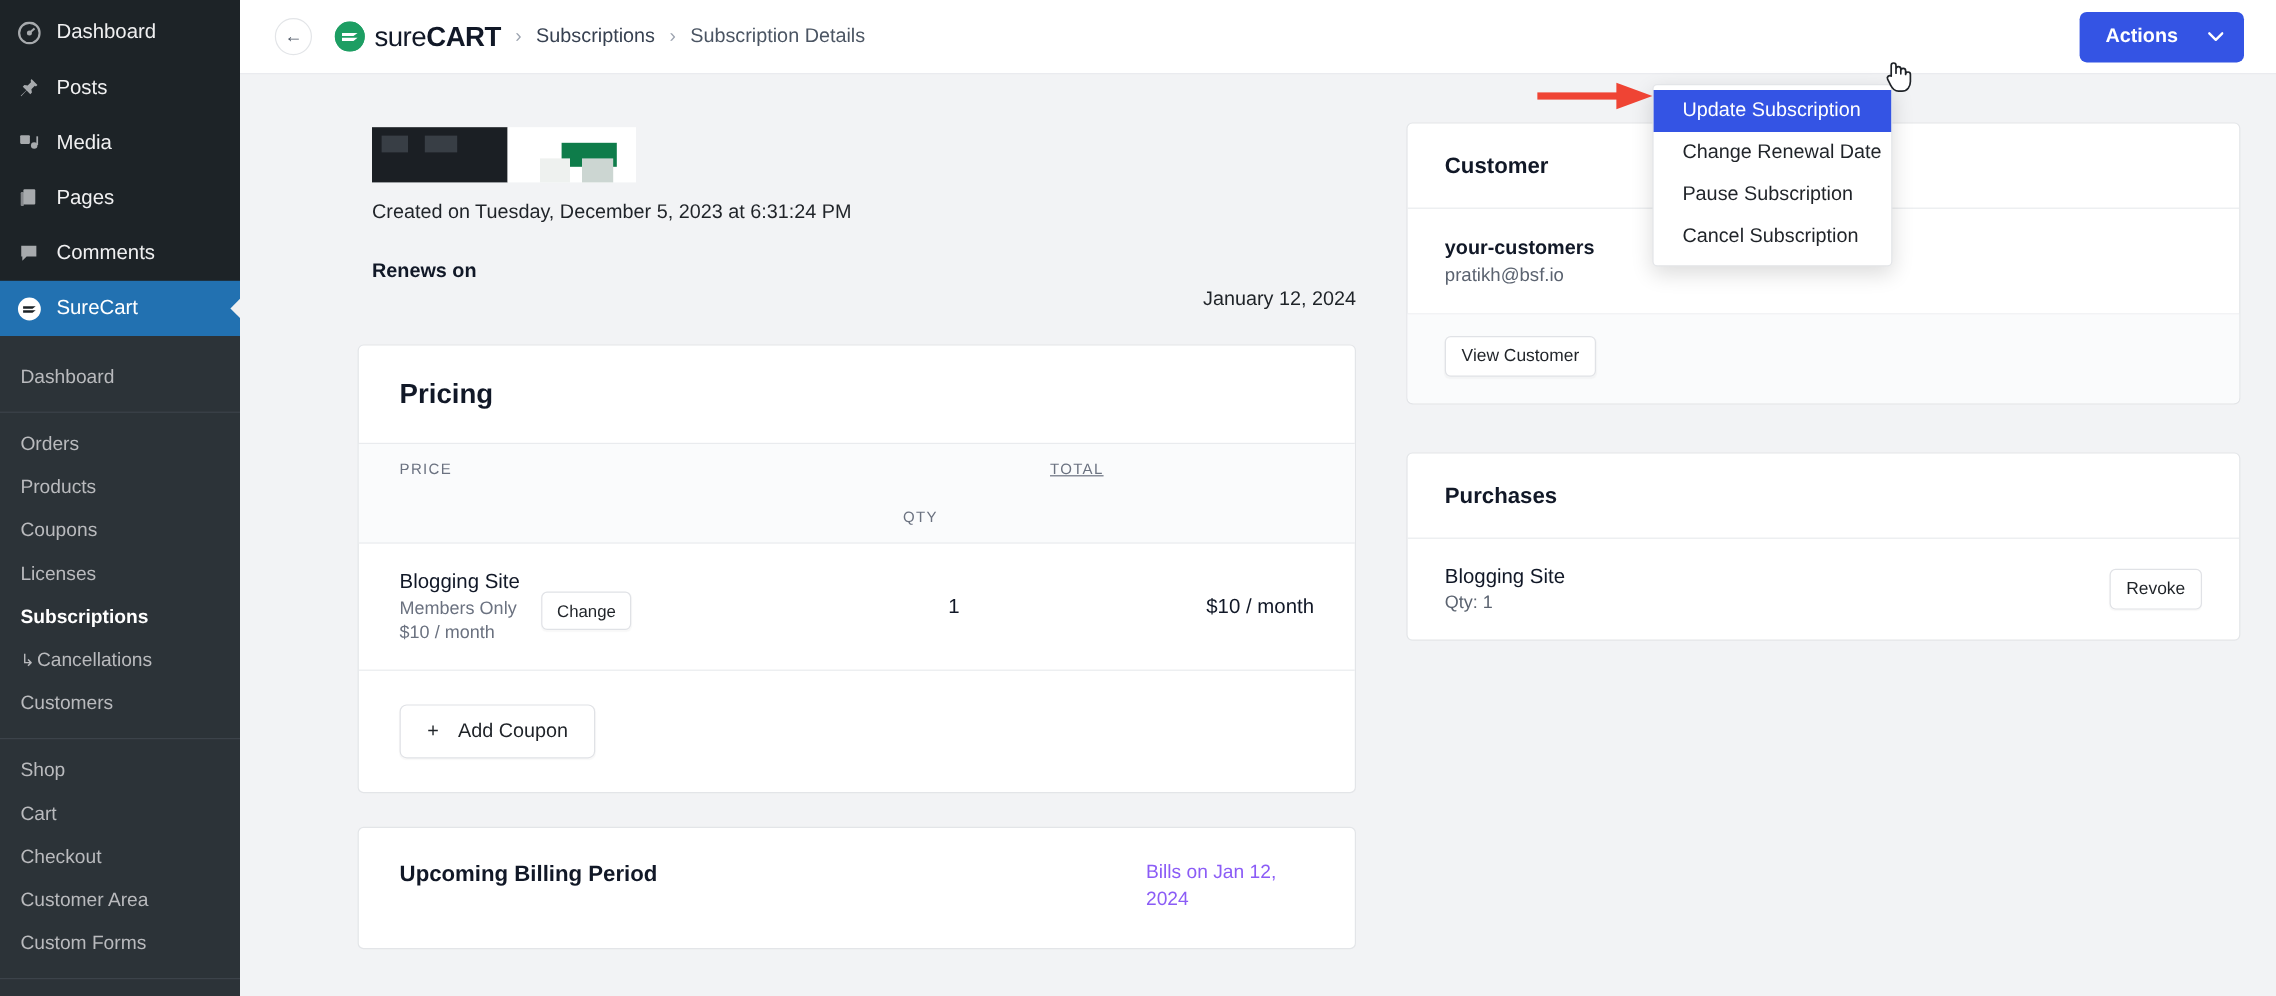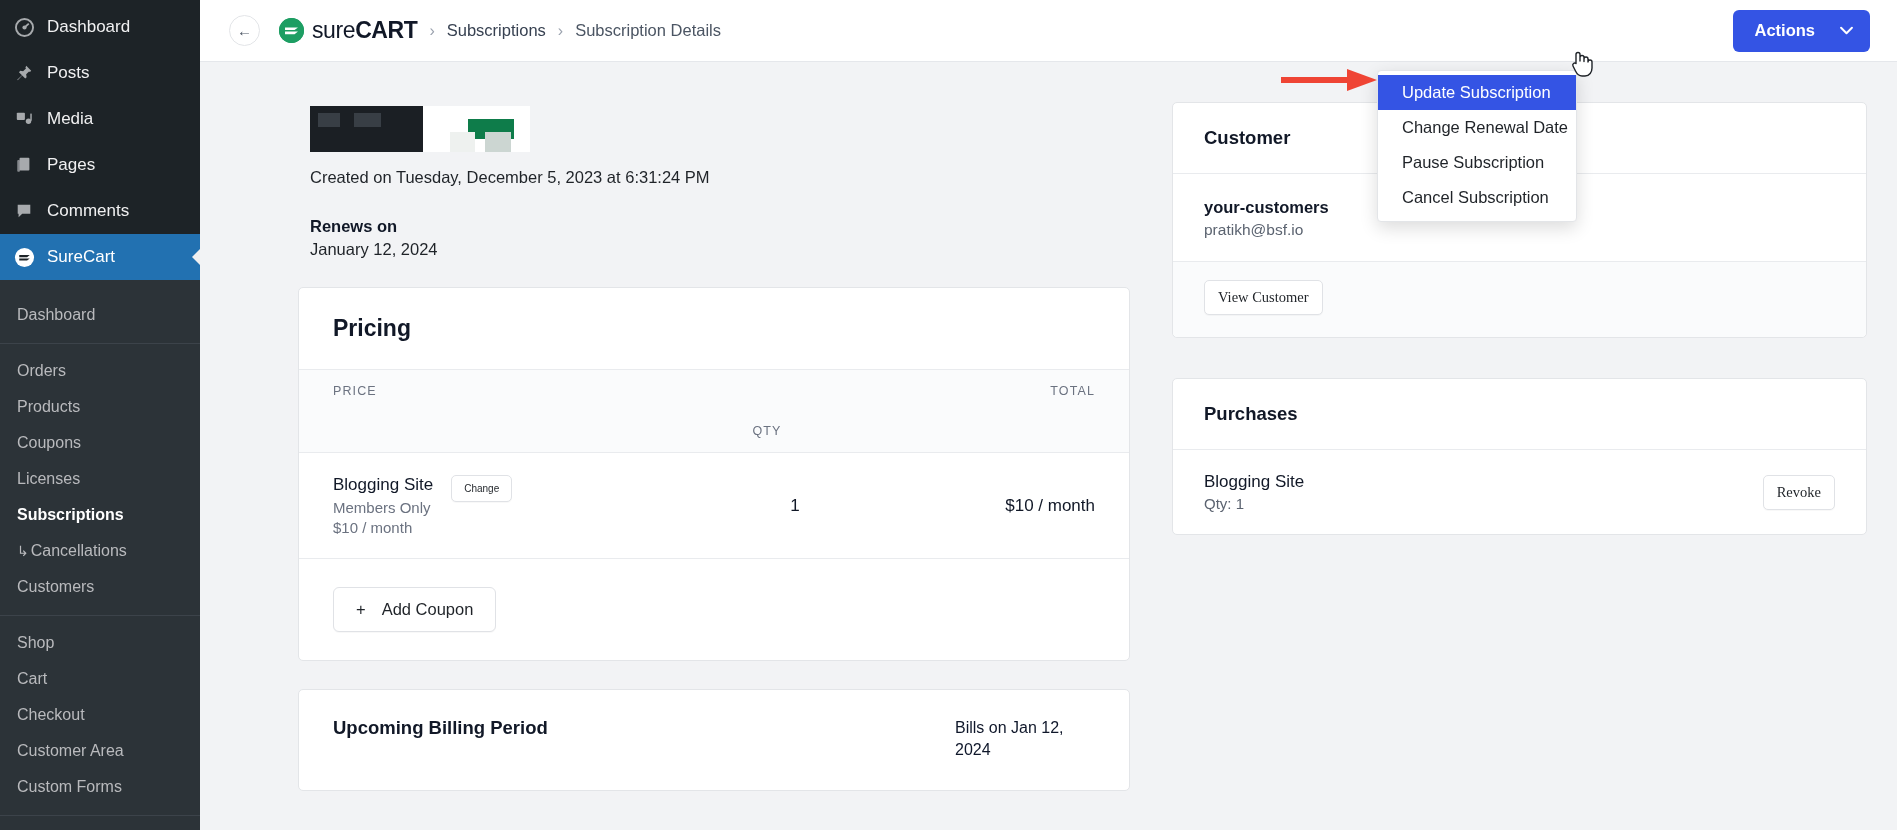--- a/index.html
+++ b/index.html
@@ -173,21 +173,21 @@
 
   .created-row {
     display: flex; align-items: center;
     margin-top: 16px;
     margin-left: 12px;
   }
   .created-text { font-size: 16.5px; color: #1f2328; }
 
   .renews-block { margin-top: 30px; margin-left: 12px; }
   .renews-label { font-size: 16.5px; font-weight: 700; color: #111827; }
-  .renews-date  { font-size: 16.5px; color: #1f2328; margin-top: 4px; }
+  .renews-date  { font-size: 16.5px; color: #1f2328; margin-top: 4px; text-align: right; }
 
   
   .card {
     background: #fff;
     border: 1px solid #e3e5e8;
     border-radius: 5px;
     margin-top: 28px;
   }
   .card-head {
     padding: 27px 34px;
@@ -201,39 +201,40 @@
     padding: 14px 34px;
     background: #fafbfc;
     border-bottom: 1px solid #e9ebee;
     font-size: 12.5px;
     letter-spacing: 1.1px;
     color: #6b7280;
     gap: 28px;
   }
   .th-price { flex: 1 1 auto; }
   .th-qty   { width: 160px; text-align: center; flex: 0 0 160px; margin-top: 40px;}
-  .th-total { width: 220px; text-align: right; flex: 0 0 220px;}
+  .th-total { width: 220px; text-align: left; flex: 0 0 220px; text-decoration: underline;}
   .table-row {
     display: flex; align-items: center;
     padding: 22px 34px;
     border-bottom: 1px solid #e9ebee;
   }
   .cell-price { flex: 1 1 auto; display:flex; align-items:flex-start; }
   .price-lines { }
   .p-title { font-size: 17px; color: #111827; }
   .p-sub   { font-size: 15px; color: #6b7280; margin-top: 4px; }
   .p-amt   { font-size: 15px; color: #6b7280; margin-top: 3px; }
   .change-btn {
     border: 1px solid #e0e2e6;
     background: #fff;
     border-radius: 5px;
-    font-size: 10px;
+    font-size: 14px;
     color: #1f2328;
     padding: 7px 12px;
     margin-left: 18px;
+    margin-top: 18px;
     cursor: pointer;
     font-family: "Liberation Sans", sans-serif;
     box-shadow: 0 1px 1px rgba(0,0,0,0.03);
   }
   .cell-qty   { width: 160px; flex: 0 0 160px; text-align: center; font-size: 17px; color:#111827; }
   .cell-total { width: 220px; flex: 0 0 220px; text-align: right; font-size: 17px; color:#111827; }
 
   .card-foot { padding: 28px 34px; }
   .add-coupon {
     border: 1px solid #e0e2e6;
@@ -247,21 +248,21 @@
     font-family: "Liberation Sans", sans-serif;
     box-shadow: 0 1px 1px rgba(0,0,0,0.03);
   }
 
   .billing-head {
     display: flex; align-items: flex-start;
     padding: 27px 34px 30px 34px;
   }
   .billing-title { font-size: 18.5px; font-weight: 700; color:#111827; flex: 1 1 auto; }
   .billing-date {
-    font-size: 16px; color: #0f172a;
+    font-size: 16px; color: #8b5cf6;
     width: 140px; text-align: left; line-height: 1.35;
   }
 
   
   .rcard {
     background: #fff;
     border: 1px solid #e3e5e8;
     border-radius: 5px;
     margin-bottom: 40px;
   }
@@ -279,21 +280,21 @@
     border-top: 1px solid #e9ebee;
     border-radius: 0 0 5px 5px;
   }
   .ghost-btn {
     border: 1px solid #e0e2e6;
     background: #fff;
     border-radius: 5px;
     font-size: 14.5px; color: #1f2328;
     padding: 8px 13px;
     cursor: pointer;
-    font-family: Liberation Serif, serif;
+    font-family: Liberation Sans, sans-serif;
     box-shadow: 0 1px 1px rgba(0,0,0,0.03);
   }
   .r-table-head {
     padding: 14px 31px;
     background: #fafbfc;
     border-bottom: 1px solid #e9ebee;
     font-size: 12.5px; letter-spacing: 1.1px; color: #6b7280;
   }
   .r-row {
     display: flex; align-items: center;

